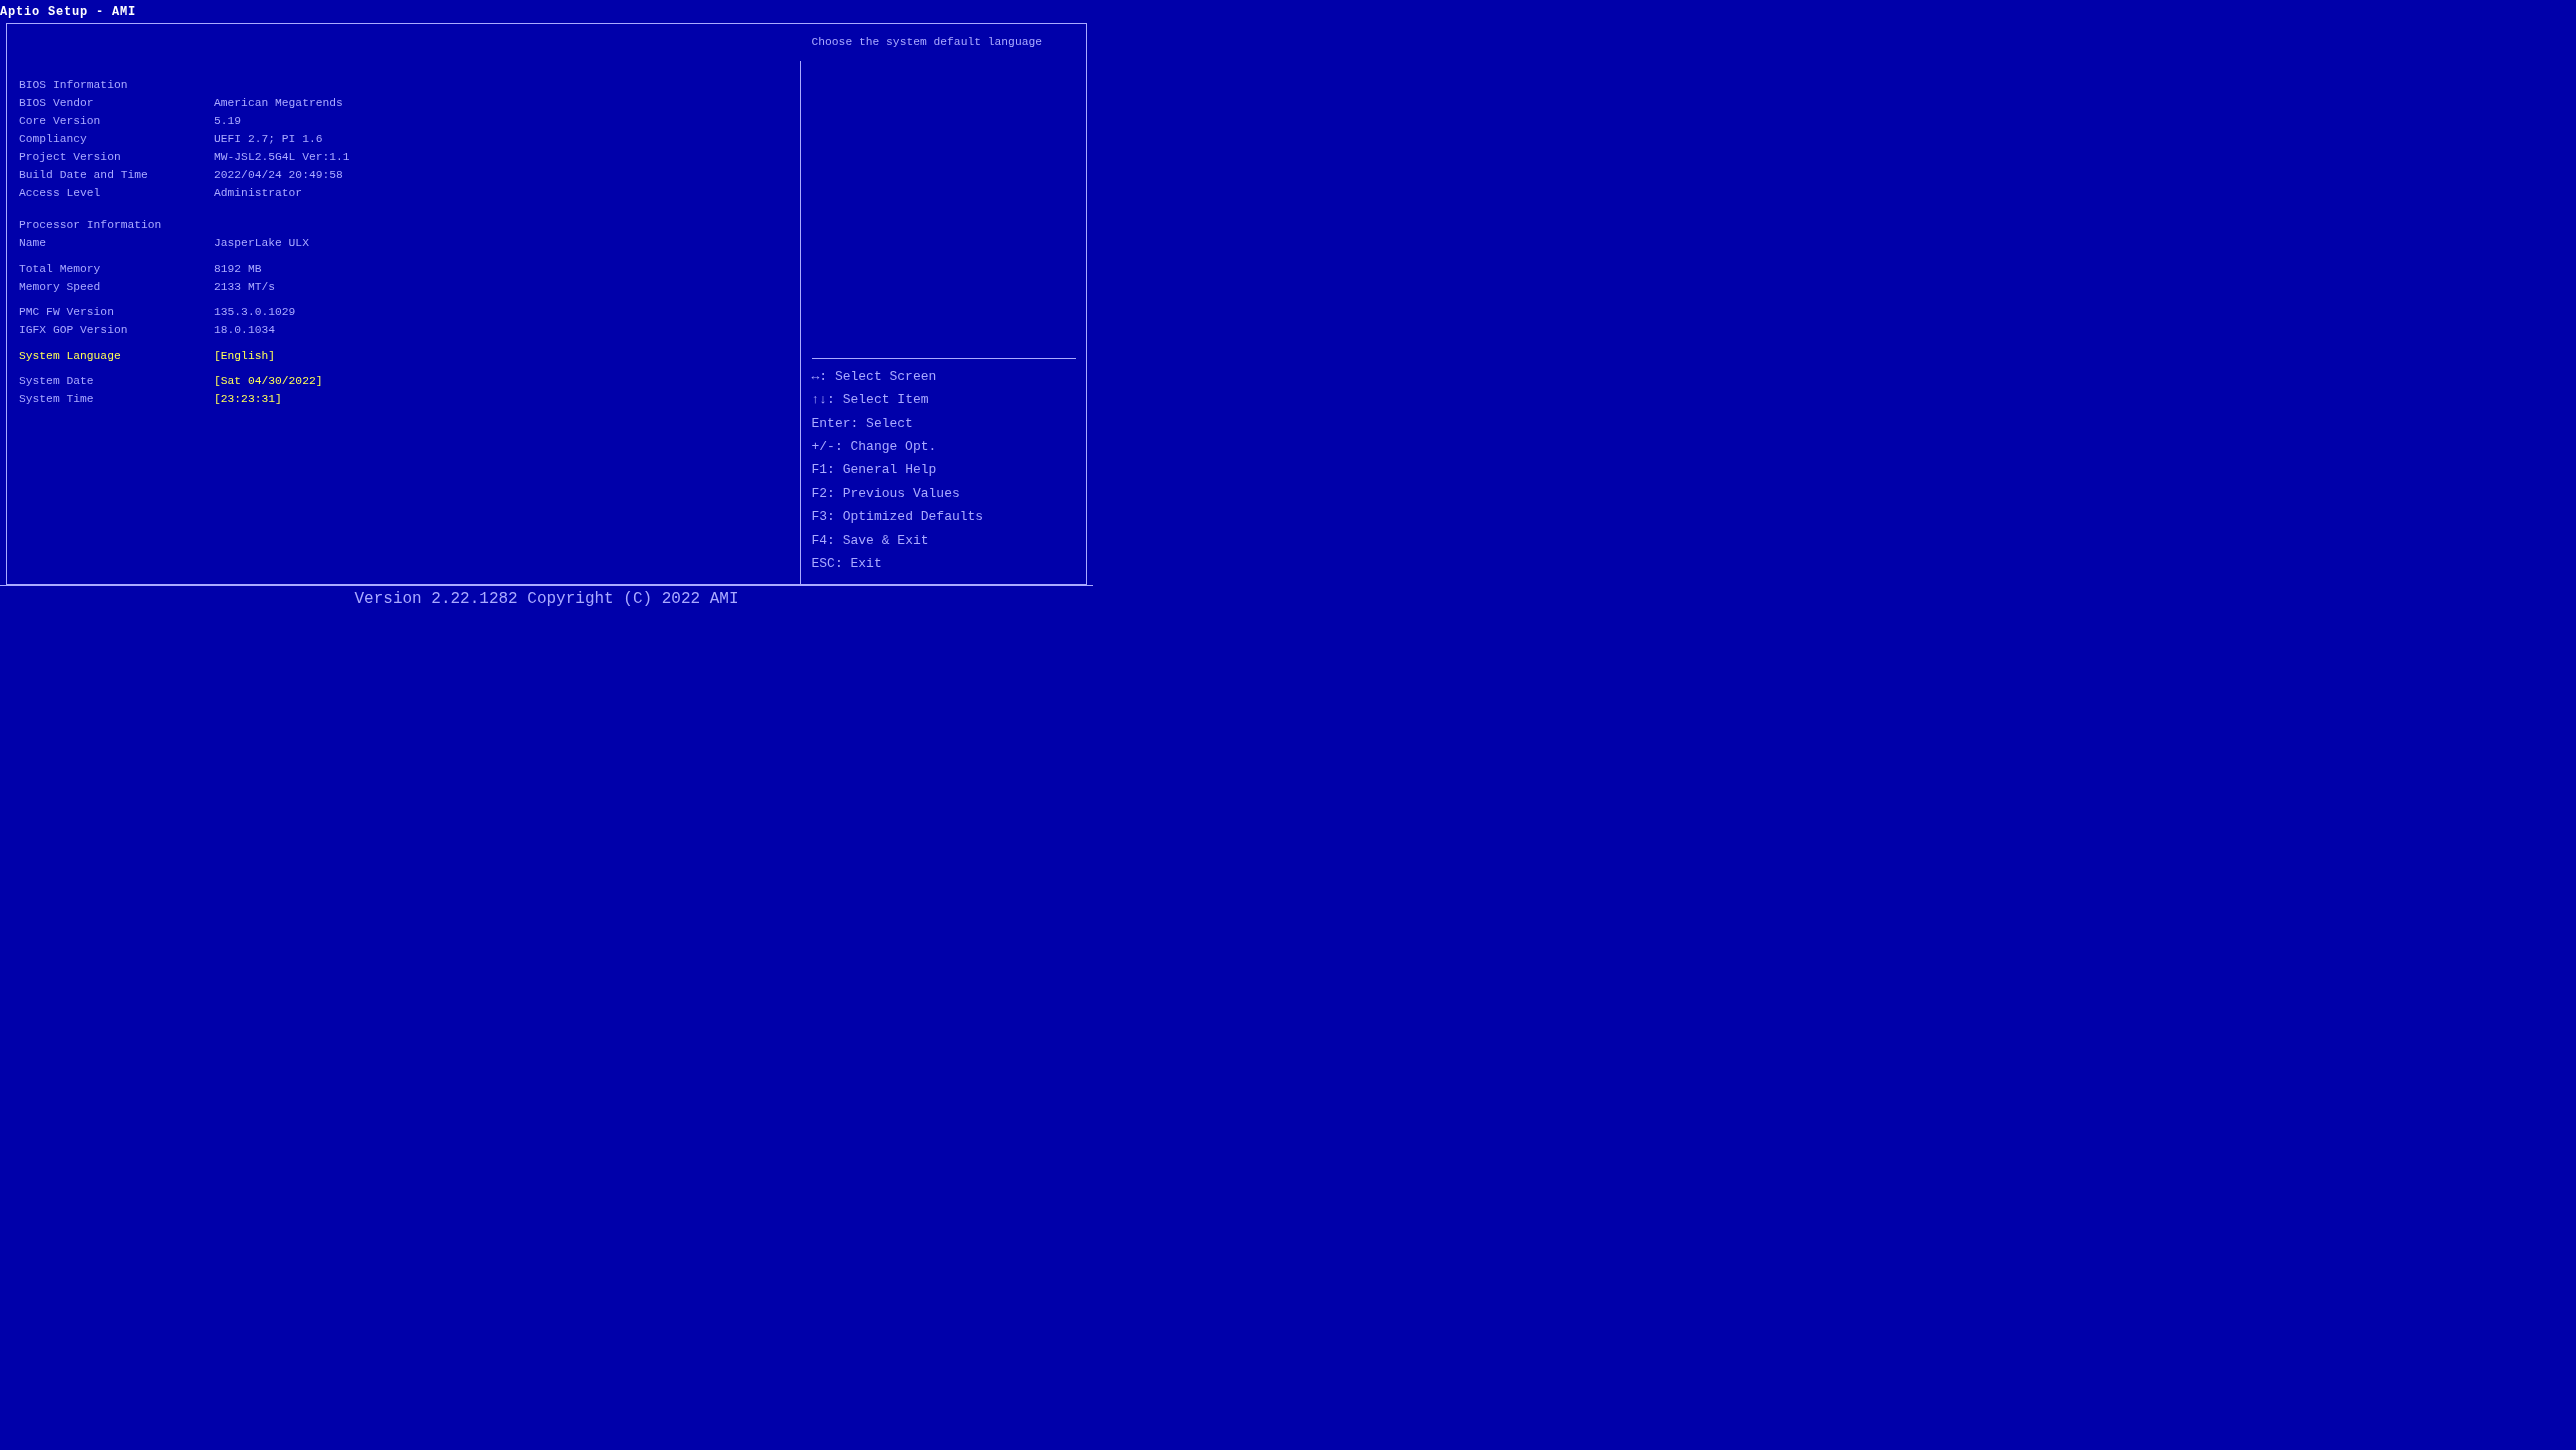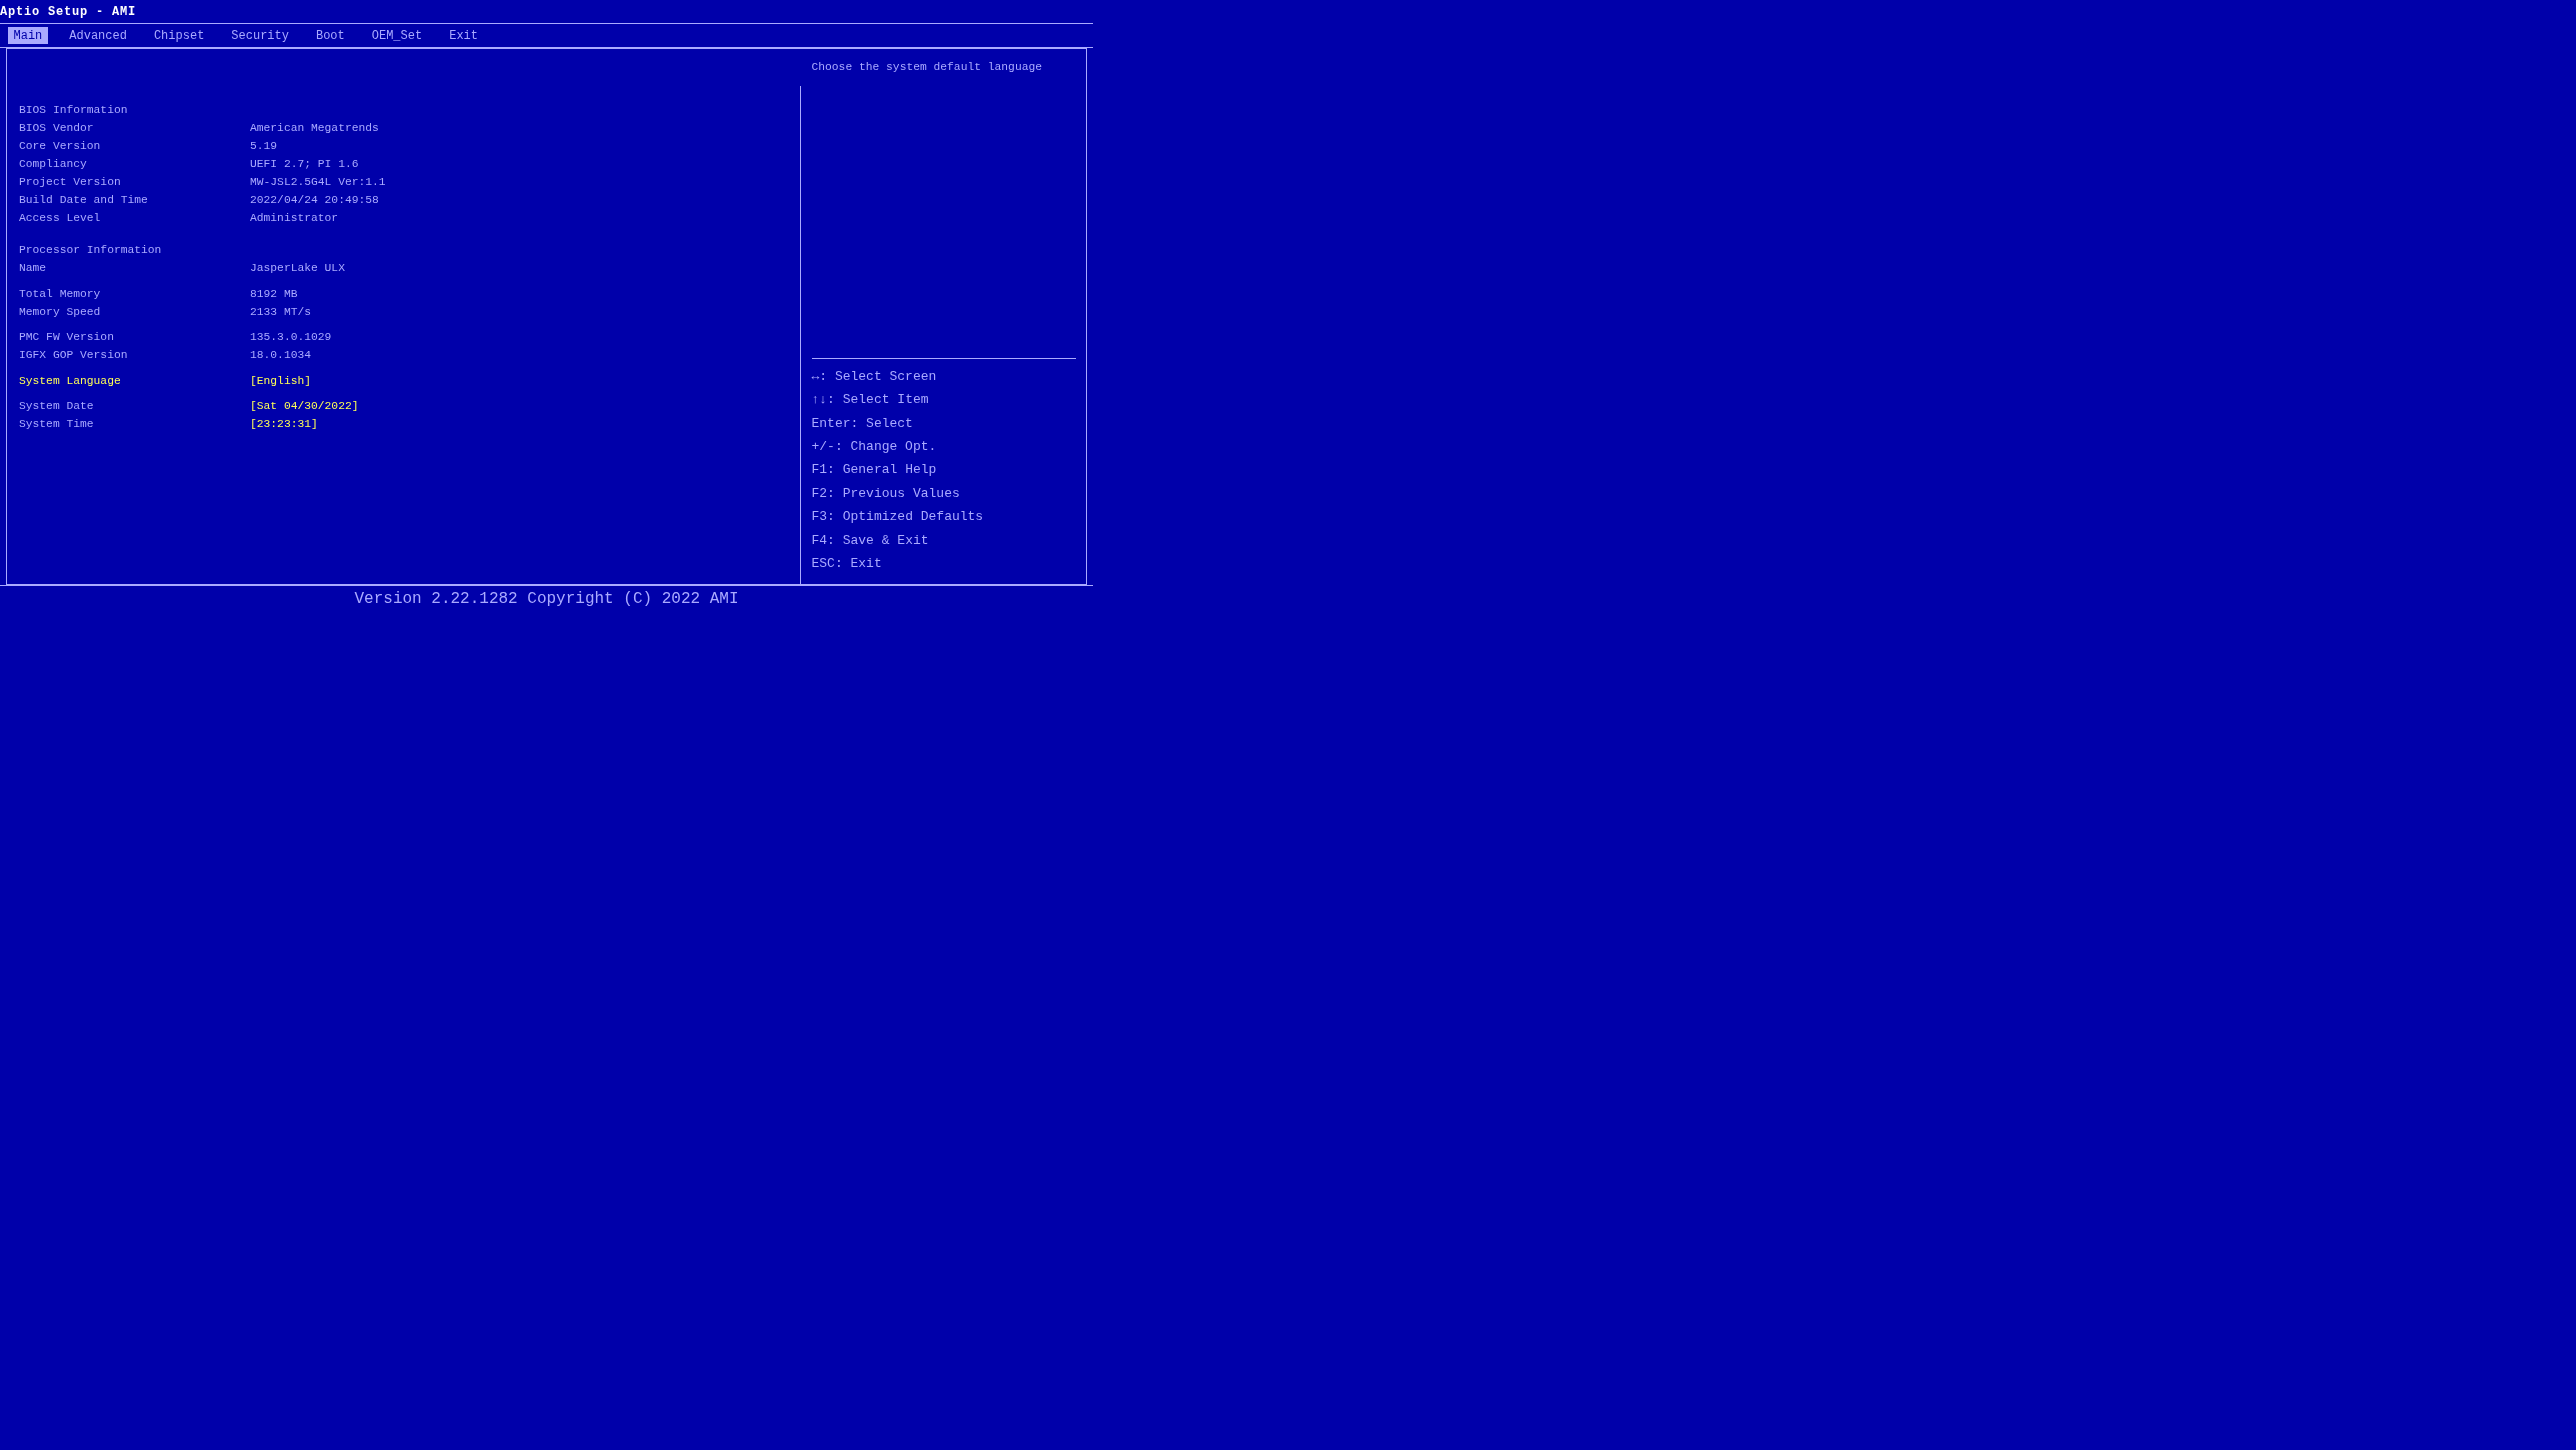--- a/index.html
+++ b/index.html
@@ -82,21 +82,20 @@
 
     .section-header {
       color: #aaaaff;
       margin-top: 6px;
       margin-bottom: 0;
     }
 
     .info-row {
       display: flex;
       flex-direction: row;
-      gap: 36px;
     }
 
     .info-label {
       width: 195px;
       color: #aaaaff;
     }
 
     .info-value {
       color: #aaaaff;
       text-align: right;
@@ -153,29 +152,20 @@
   </style>
 </head>
 <body>
 
 <div id="app">
 
   <div id="title-bar">
     <span>Aptio Setup - AMI</span>
   </div>
 
-  <div id="menu-bar">
-      <div class="menu-item active">Main</div>
-      <div class="menu-item">Advanced</div>
-      <div class="menu-item">Chipset</div>
-      <div class="menu-item">Security</div>
-      <div class="menu-item">Boot</div>
-      <div class="menu-item">OEM_Set</div>
-      <div class="menu-item">Exit</div>
-    </div>
 
   <div id="main-content">
 
     <div id="left-panel">
 
       <div class="section-header">BIOS Information</div>
 
       <div class="info-row">
         <span class="info-label">BIOS Vendor</span>
         <span class="info-value">American Megatrends</span>

